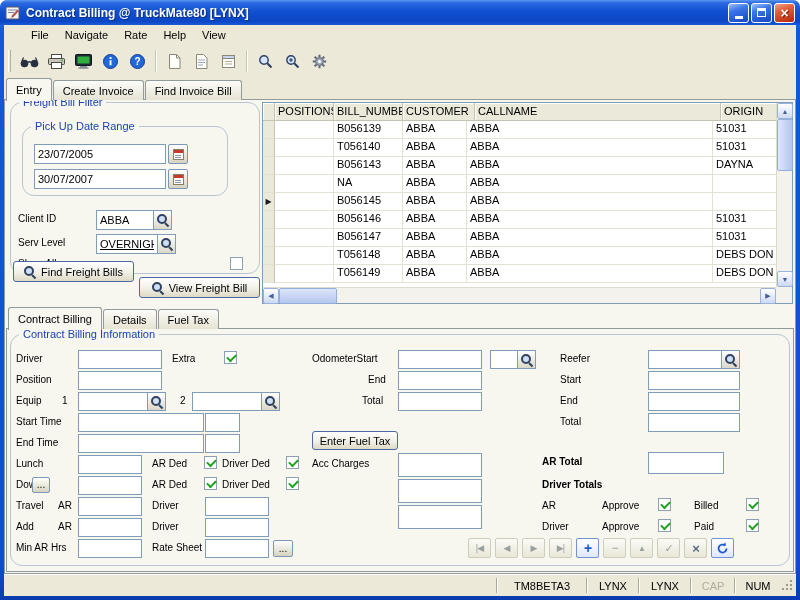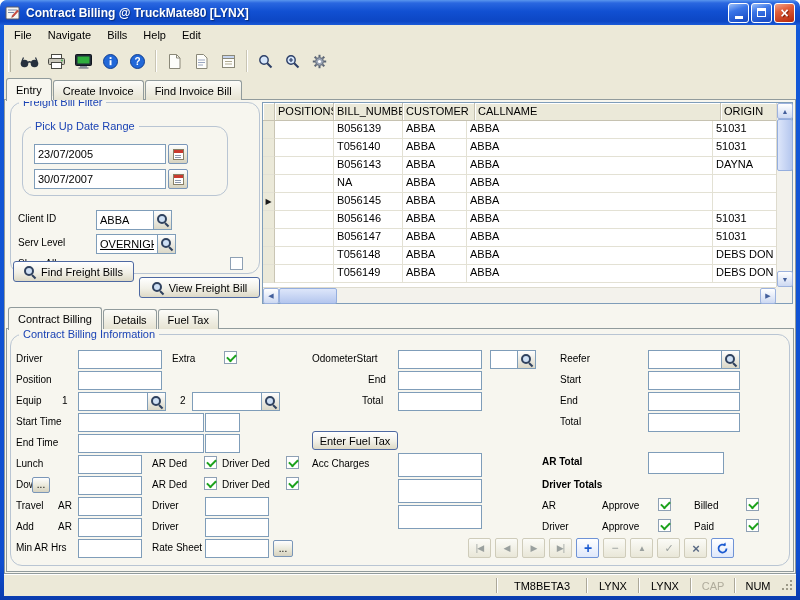--- a/index.html
+++ b/index.html
@@ -11,21 +11,21 @@
   .titlebar{position:absolute;left:0;top:0;width:100%;height:25px;display:flex;align-items:center;padding:0 5px;background:linear-gradient(180deg,#5a96ee 0%,#2a67e0 12%,#1150d2 45%,#0c46c4 85%,#1b5ad8 100%);border-radius:7px 7px 0 0;}
   .title-text{color:#fff;font-size:12px;font-weight:bold;margin-left:5px;text-shadow:1px 1px 1px #0a2f7e;flex:1;white-space:nowrap;}
   .winbtn{width:21px;height:20px;margin-left:2px;border:1px solid #fff;border-radius:3px;display:flex;align-items:center;justify-content:center;padding:0;cursor:pointer;}
   .winbtn.blue{background:linear-gradient(160deg,#9cc0f8 0%,#3b76e8 35%,#1d50c8 85%);}
   .winbtn.red{background:linear-gradient(160deg,#f2a48c 0%,#e1603c 35%,#bc3012 90%);}
   .glyph-min{width:8px;height:3px;background:#fff;margin-top:10px;}
   .glyph-max{width:9px;height:9px;border:1px solid #fff;border-top-width:3px;}
   .glyph-close{color:#fff;font-weight:bold;font-size:14px;line-height:1;text-shadow:1px 1px 1px #7e1800;}
 
   
-  .menubar{position:absolute;left:4px;top:25px;width:792px;height:20px;display:flex;align-items:center;padding-left:2px;background:#ece9d8;}
+  .menubar{position:absolute;left:4px;top:25px;width:792px;height:20px;display:flex;align-items:center;padding-left:19px;background:#ece9d8;}
   .menuitem{font-size:11px;padding:3px 8px;cursor:pointer;}
   .toolbar{position:absolute;left:4px;top:45px;width:792px;height:32px;display:flex;align-items:center;padding:2px;background:#ece9d8;}
   .tgrip{width:3px;height:22px;border-left:1px solid #fff;border-right:1px solid #b4b09e;margin:0 5px 0 2px;}
   .tsep{width:2px;height:22px;border-left:1px solid #c9c5b4;border-right:1px solid #fff;margin:0 4px;}
   .tbtn{width:27px;height:26px;background:transparent;border:1px solid transparent;display:flex;align-items:center;justify-content:center;padding:0;cursor:pointer;}
 
   
   .tabs{position:absolute;display:flex;align-items:flex-end;gap:1px;z-index:6;}
   .tabs.top{left:6px;top:77px;height:23px;}
   .tabs.bottom{left:8px;top:306px;height:23px;}
@@ -106,23 +106,23 @@
         <span class="glyph-max"></span>
       </button>
     <button class="winbtn red">
         <span class="glyph-close">×</span>
       </button>
   </div>
 
   <div class="menubar">
     <span class="menuitem">File</span>
     <span class="menuitem">Navigate</span>
-    <span class="menuitem">Bills</span>
+    <span class="menuitem">Rate</span>
     <span class="menuitem">Help</span>
-    <span class="menuitem">Edit</span>
+    <span class="menuitem">View</span>
   </div>
 
   <div class="toolbar">
     <span class="tgrip"></span>
     <button class="tbtn">
         <span style="display:flex">
           <svg width="19" height="13" viewBox="0 0 19 13">
             <circle cx="4.5" cy="8.5" r="3.8" fill="#26303e"></circle>
             <circle cx="14.5" cy="8.5" r="3.8" fill="#26303e"></circle>
             <path d="M8 7.5 q1.5 -1.6 3 0" stroke="#26303e" stroke-width="1.4" fill="none"></path>

